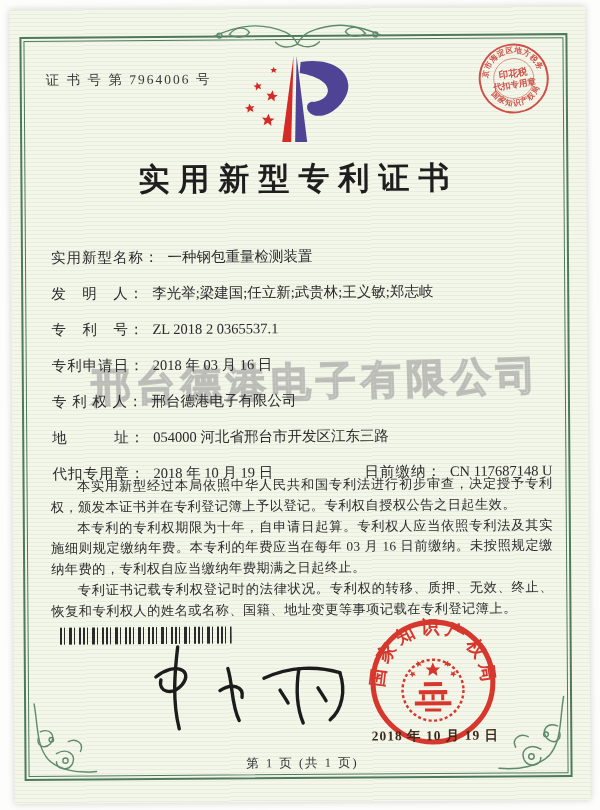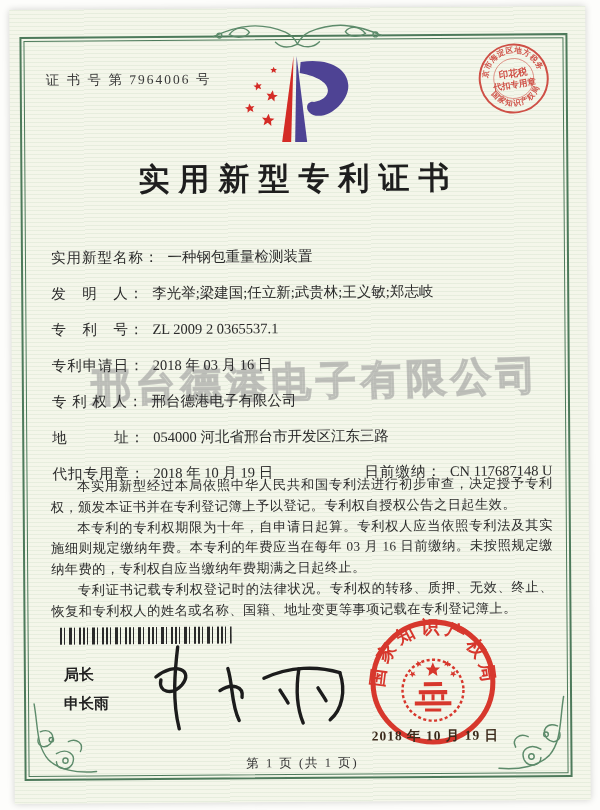--- a/index.html
+++ b/index.html
@@ -164,21 +164,21 @@
   <div class="watermark">邢台德港电子有限公司</div>
 
   <div class="fields">
     <div class="row">
       <span class="lab">实用新型名称：</span><span class="val">一种钢包重量检测装置</span>
     </div>
     <div class="row">
       <span class="lab">发　明　人：</span><span class="val">李光举;梁建国;任立新;武贵林;王义敏;郑志岐</span>
     </div>
     <div class="row">
-      <span class="lab">专　利　号：</span><span class="val">ZL 2009 2 0365537.1</span>
+      <span class="lab">专　利　号：</span><span class="val">ZL 2018 2 0365537.1</span>
     </div>
     <div class="row">
       <span class="lab">专利申请日：</span><span class="val">2018 年 03 月 16 日</span>
     </div>
     <div class="row">
       <span class="lab">专 利 权 人：</span><span class="val">邢台德港电子有限公司</span>
     </div>
     <div class="row">
       <span class="lab">地　　　址：</span><span class="val">054000 河北省邢台市开发区江东三路</span>
     </div>
@@ -189,24 +189,20 @@
   </div>
 
   <div class="body-text">
     <p>本实用新型经过本局依照中华人民共和国专利法进行初步审查，决定授予专利权，颁发本证书并在专利登记簿上予以登记。专利权自授权公告之日起生效。</p>
     <p>本专利的专利权期限为十年，自申请日起算。专利权人应当依照专利法及其实施细则规定缴纳年费。本专利的年费应当在每年 03 月 16 日前缴纳。未按照规定缴纳年费的，专利权自应当缴纳年费期满之日起终止。</p>
     <p>专利证书记载专利权登记时的法律状况。专利权的转移、质押、无效、终止、恢复和专利权人的姓名或名称、国籍、地址变更等事项记载在专利登记簿上。</p>
   </div>
 
   <div class="barcode"></div>
 
-  <div class="signer">
-    <div>局长</div>
-    <div>申长雨</div>
-  </div>
 
   <svg class="signature" viewBox="0 0 225 98">
     <g fill="none" stroke="#1c1c1c" stroke-width="3.4" stroke-linecap="round" stroke-linejoin="round">
       <path d="M46,10 C43,34 40,64 47,92"></path>
       <path d="M24,40 C44,24 62,34 50,48 C40,59 26,55 29,43"></path>
       <path d="M96,32 C101,48 99,68 107,84"></path>
       <path d="M88,54 C100,46 112,50 110,61"></path>
       <path d="M132,42 C158,30 186,30 208,37"></path>
       <path d="M167,33 C164,52 164,70 171,87"></path>
       <path d="M148,54 C151,59 154,63 156,67"></path>

